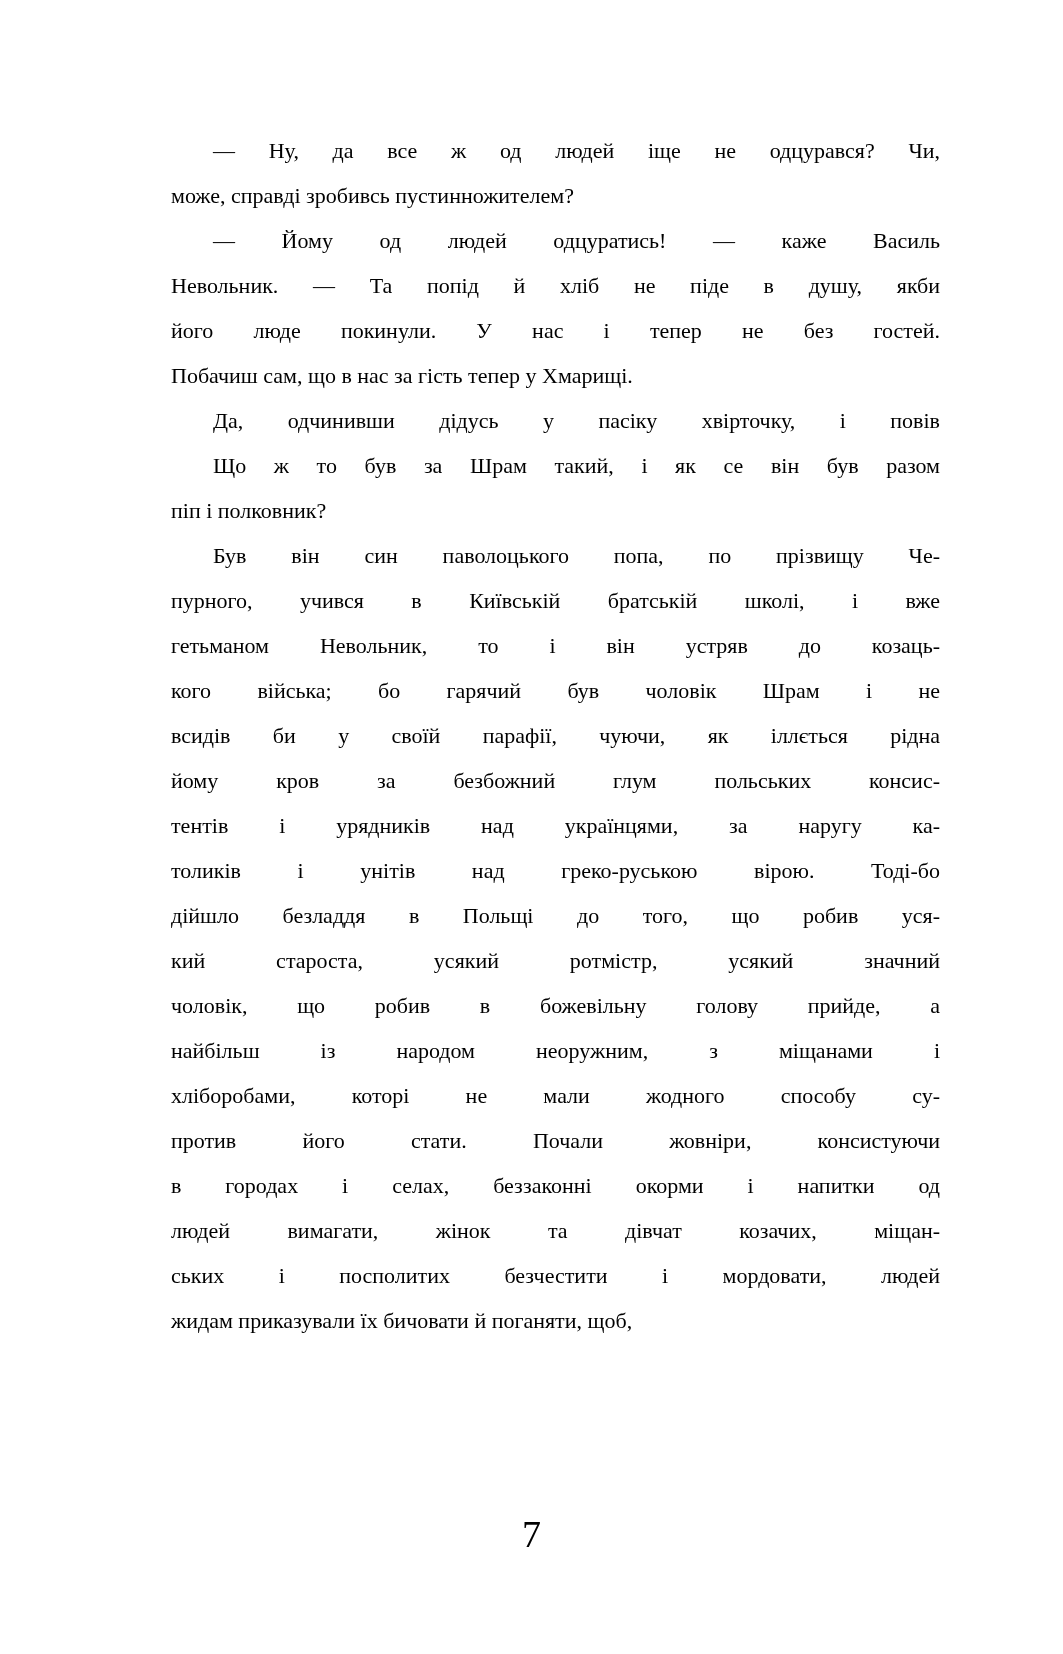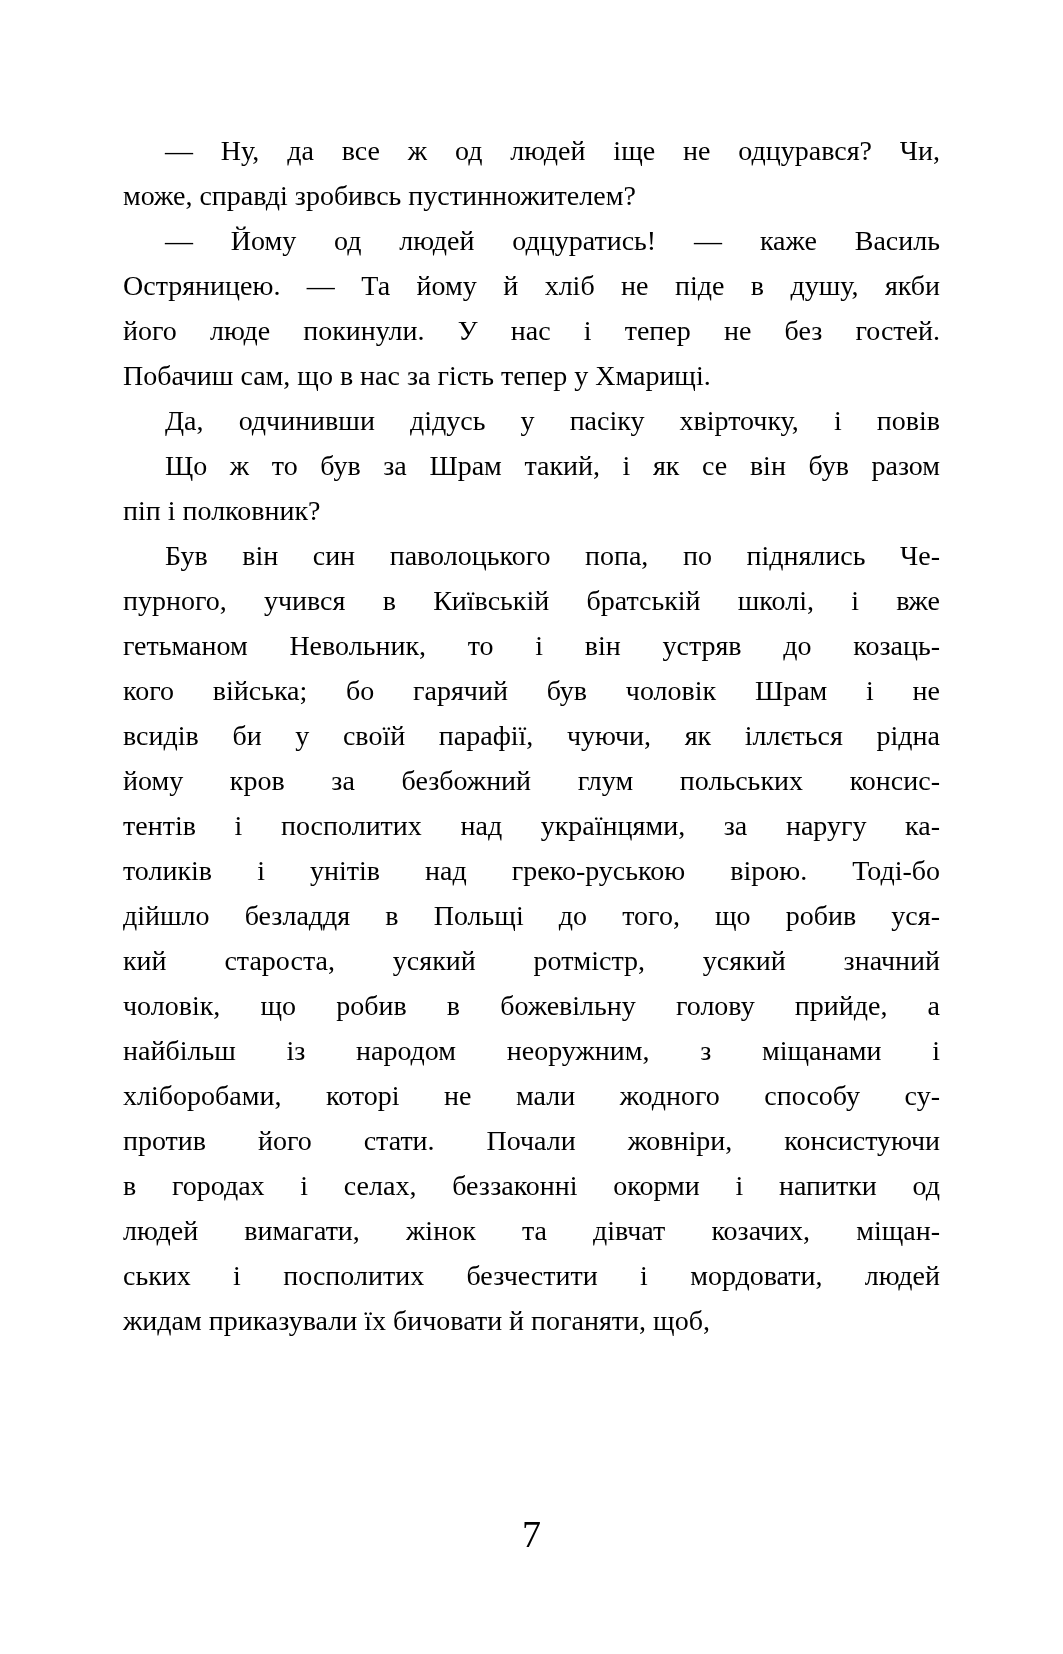--- a/index.html
+++ b/index.html
@@ -24,26 +24,27 @@
     position: absolute;
     left: 123px;
     top: 128px;
     width: 817px;
   }
   .paragraph {
     margin: 0;
     padding: 0;
   }
   .line {
-    font-size: 28px;
+    font-size: 22px;
     line-height: 45px;
     text-align: justify;
     text-align-last: justify;
     text-justify: inter-word;
     white-space: normal;
+    margin-left: 48px;
   }
   .line.first {
     padding-left: 42px;
   }
   .line.last {
     text-align-last: left;
   }
   .page-number {
     position: absolute;
     left: 123px;
@@ -59,39 +60,39 @@
 <body>
 
 <div class="page">
   <div class="text-block" id="text-block">
       <div class="paragraph">
         <div class="line first">— Ну, да все ж од людей іще не одцурався? Чи,</div>
         <div class="line last">може, справді зробивсь пустинножителем?</div>
       </div>
       <div class="paragraph">
         <div class="line first">— Йому од людей одцуратись! — каже Василь</div>
-        <div class="line">Остряницею. — Та йому й хліб не піде в душу, якби</div>
+        <div class="line">Невольник. — Та попід й хліб не піде в душу, якби</div>
         <div class="line">його люде покинули. У нас і тепер не без гостей.</div>
         <div class="line last">Побачиш сам, що в нас за гість тепер у Хмарищі.</div>
       </div>
       <div class="paragraph">
         <div class="line first">Да, одчинивши дідусь у пасіку хвірточку, і повів</div>
       </div>
       <div class="paragraph">
         <div class="line first">Що ж то був за Шрам такий, і як се він був разом</div>
         <div class="line last">піп і полковник?</div>
       </div>
       <div class="paragraph">
-        <div class="line first">Був він син паволоцького попа, по піднялись Че-</div>
+        <div class="line first">Був він син паволоцького попа, по прізвищу Че-</div>
         <div class="line">пурного, учився в Київській братській школі, і вже</div>
         <div class="line">гетьманом Невольник, то і він устряв до козаць-</div>
         <div class="line">кого війська; бо гарячий був чоловік Шрам і не</div>
         <div class="line">всидів би у своїй парафії, чуючи, як іллється рідна</div>
         <div class="line">йому кров за безбожний глум польських консис-</div>
-        <div class="line">тентів і посполитих над українцями, за наругу ка-</div>
+        <div class="line">тентів і урядників над українцями, за наругу ка-</div>
         <div class="line">толиків і унітів над греко-руською вірою. Тоді-бо</div>
         <div class="line">дійшло безладдя в Польщі до того, що робив уся-</div>
         <div class="line">кий староста, усякий ротмістр, усякий значний</div>
         <div class="line">чоловік, що робив в божевільну голову прийде, а</div>
         <div class="line">найбільш із народом неоружним, з міщанами і</div>
         <div class="line">хліборобами, которі не мали жодного способу су-</div>
         <div class="line">против його стати. Почали жовніри, консистуючи</div>
         <div class="line">в городах і селах, беззаконні окорми і напитки од</div>
         <div class="line">людей вимагати, жінок та дівчат козачих, міщан-</div>
         <div class="line">ських і посполитих безчестити і мордовати, людей</div>

